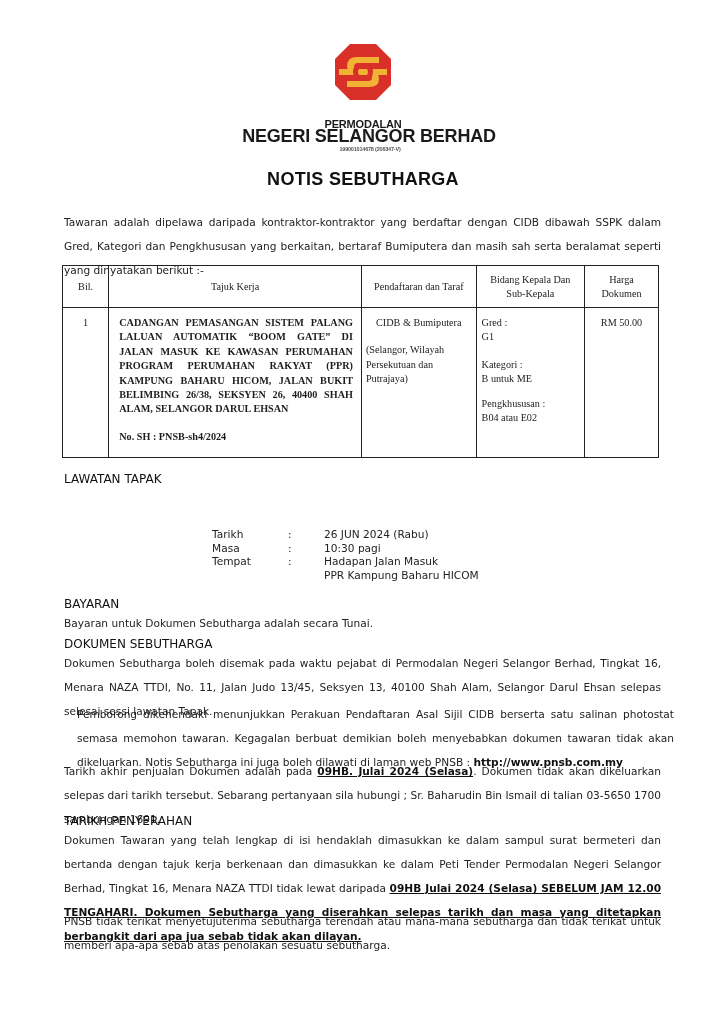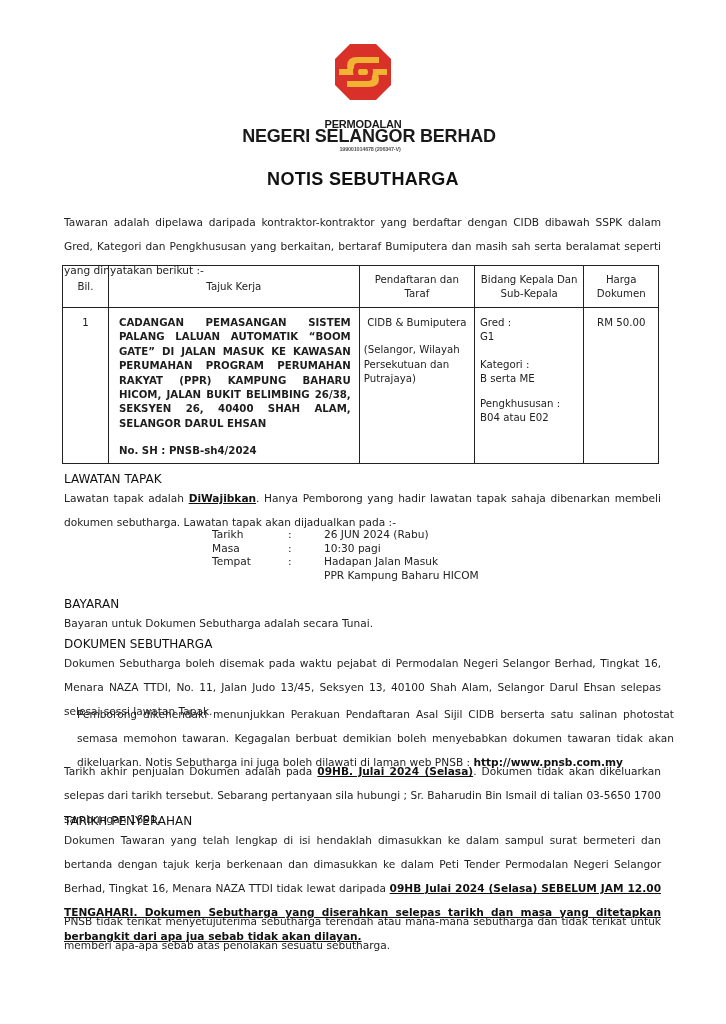--- a/index.html
+++ b/index.html
@@ -19,21 +19,21 @@
   .title { position: absolute; left: 0; width: 726px; top: 169px; text-align: center;
            font-family: "Liberation Sans", sans-serif; font-weight: bold; font-size: 18px; letter-spacing: 0.3px; color: #111; }
 
   .para { position: absolute; left: 64px; width: 597px; font-size: 10.6px; line-height: 24px;
           text-align: justify; color: #222; }
   .para.last-left { text-align-last: left; }
   .head { position: absolute; left: 64px; font-size: 12px; font-weight: normal; color: #111; }
 
   
   table.tender { position: absolute; left: 62px; top: 265px; width: 597px; border-collapse: collapse;
-                 font-size: 10.2px; color: #222; }
+                 font-size: 10.2px; color: #222; font-family: Liberation Serif, serif; }
   table.tender th, table.tender td { border: 1.4px solid #222; vertical-align: top; }
   table.tender th { font-weight: normal; text-align: center; vertical-align: middle; height: 41px; padding: 0 3px; line-height: 14px; }
   table.tender td { padding: 8px 4px 4px 4px; line-height: 14.4px; height: 137px; }
   .c1 { width: 42px; } .c2 { width: 264px; } .c3 { width: 114px; } .c4 { width: 106px; } .c5 { width: 70px; }
   .title-cell { font-weight: bold; text-align: justify; padding-left: 10px !important; padding-right: 8px !important; color: #1d1d1d; }
   .title-cell .sh { margin-top: 13px; display: block; text-align: left; }
   .center { text-align: center; }
   .gap { display: block; height: 13px; }
   .gap2 { display: block; height: 10px; }
 
@@ -89,32 +89,31 @@
         <td class="center">
           <span>CIDB &amp; Bumiputera</span>
           <span class="gap"></span>
           <span style="display:block;text-align:left;">(Selangor, Wilayah Persekutuan dan Putrajaya)</span>
         </td>
         <td style="padding-left:5px;">
           <span style="display:block;">Gred :</span>
           <span style="display:block;">G1</span>
           <span class="gap"></span>
           <span style="display:block;">Kategori :</span>
-          <span style="display:block;">B serta ME</span>
+          <span style="display:block;">B untuk ME</span>
           <span class="gap2"></span>
           <span style="display:block;">Pengkhususan :</span>
           <span style="display:block;">B04 atau E02</span>
         </td>
         <td class="center">RM 50.00</td>
       </tr>
     </tbody>
   </table>
 
   <div class="head" style="top:472px;">LAWATAN TAPAK</div>
-  <div class="para" style="top:486px;"><span>Lawatan tapak adalah </span><span class="b u">DiWajibkan</span><span>. Hanya Pemborong yang hadir lawatan tapak sahaja dibenarkan membeli dokumen sebutharga. Lawatan tapak akan dijadualkan pada :-</span></div>
 
   <div class="sched">
     <div class="row">
       <span class="k">Tarikh</span>
       <span class="colon">:</span>
       <span class="v">26 JUN 2024 (Rabu)</span>
     </div>
     <div class="row">
       <span class="k">Masa</span>
       <span class="colon">:</span>

